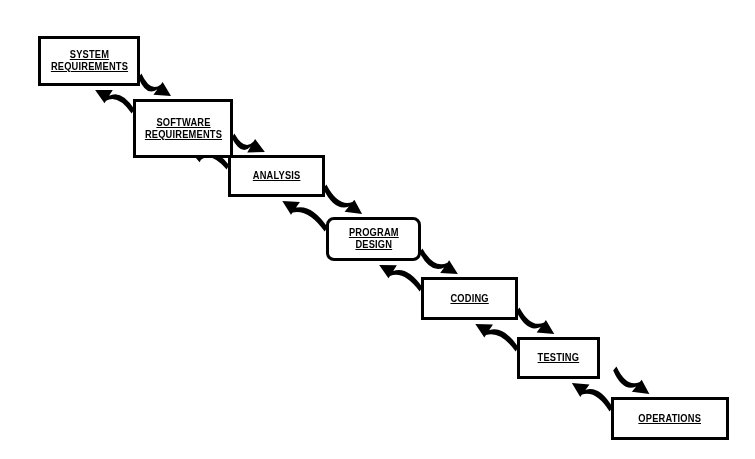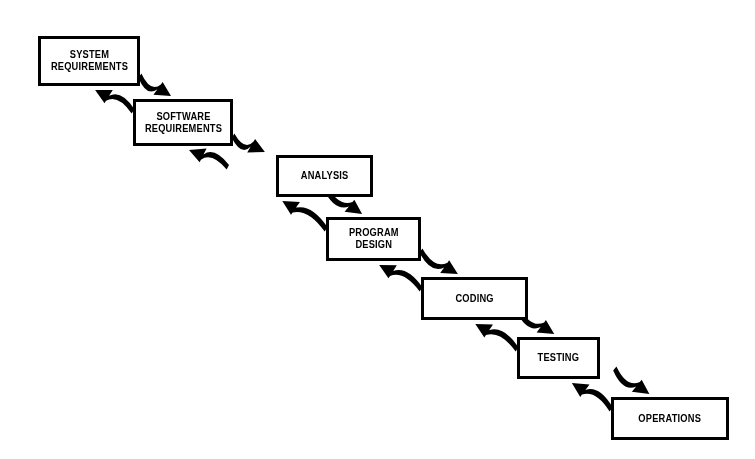--- a/index.html
+++ b/index.html
@@ -28,20 +28,21 @@
   }
   .stage-box {
     position: absolute;
     box-sizing: border-box;
     background: #ffffff;
     border: 3px solid #000000;
     display: flex;
     align-items: center;
     justify-content: center;
     z-index: 3;
+    text-decoration: underline;
   }
   .stage-label {
     font-family: "Liberation Sans", sans-serif;
     font-weight: bold;
     font-size: 10px;
     line-height: 12px;
     letter-spacing: 0.2px;
     color: #000000;
     text-align: center;
     text-transform: uppercase;
@@ -72,32 +73,32 @@
         <path d="M 518.49 347.25 Q 503.68 325.42 489.19 330.23 L 492.96 324.55 L 475.32 324.00 L 484.33 337.54 L 485.95 335.11 Q 500.44 330.29 515.63 351.56 Z" fill="#000000" stroke="none"></path>
         <path d="M 612.66 407.37 Q 599.52 385.31 585.43 389.89 L 589.47 384.38 L 571.88 383.00 L 580.24 396.96 L 581.97 394.60 Q 596.06 390.03 609.60 411.54 Z" fill="#000000" stroke="none"></path>
       </g>
   </svg>
 
   <div id="stage-box-layer">
       <div class="stage-box" style="left: 38px; top: 36px; width: 102px; height: 50px; border-width: 3px; border-color: rgb(0, 0, 0); background: rgb(255, 255, 255);">
         <span class="stage-label">SYSTEM
 REQUIREMENTS</span>
       </div>
-      <div class="stage-box" style="left: 133px; top: 99px; width: 100px; height: 47px; border-width: 3px; border-color: rgb(0, 0, 0); background: rgb(255, 255, 255);">
+      <div class="stage-box" style="left: 133px; top: 99px; width: 100px; height: 59px; border-width: 3px; border-color: rgb(0, 0, 0); background: rgb(255, 255, 255);">
         <span class="stage-label">SOFTWARE
 REQUIREMENTS</span>
       </div>
-      <div class="stage-box" style="left: 228px; top: 155px; width: 97px; height: 42px; border-width: 3px; border-color: rgb(0, 0, 0); background: rgb(255, 255, 255); margin-left: 48px;">
+      <div class="stage-box" style="left: 228px; top: 155px; width: 97px; height: 42px; border-width: 3px; border-color: rgb(0, 0, 0); background: rgb(255, 255, 255);">
         <span class="stage-label">ANALYSIS</span>
       </div>
-      <div class="stage-box" style="left: 326px; top: 217px; width: 95px; height: 44px; border-width: 3px; border-color: rgb(0, 0, 0); background: rgb(255, 255, 255);">
+      <div class="stage-box" style="left: 326px; top: 217px; width: 95px; height: 44px; border-width: 3px; border-color: rgb(0, 0, 0); background: rgb(255, 255, 255); border-radius: 8px;">
         <span class="stage-label">PROGRAM
 DESIGN</span>
       </div>
-      <div class="stage-box" style="left: 421px; top: 277px; width: 107px; height: 43px; border-width: 3px; border-color: rgb(0, 0, 0); background: rgb(255, 255, 255);">
+      <div class="stage-box" style="left: 421px; top: 277px; width: 97px; height: 43px; border-width: 3px; border-color: rgb(0, 0, 0); background: rgb(255, 255, 255);">
         <span class="stage-label">CODING</span>
       </div>
       <div class="stage-box" style="left: 517px; top: 337px; width: 83px; height: 42px; border-width: 3px; border-color: rgb(0, 0, 0); background: rgb(255, 255, 255);">
         <span class="stage-label">TESTING</span>
       </div>
       <div class="stage-box" style="left: 611px; top: 397px; width: 118px; height: 43px; border-width: 3px; border-color: rgb(0, 0, 0); background: rgb(255, 255, 255);">
         <span class="stage-label">OPERATIONS</span>
       </div>
     </div>
 

